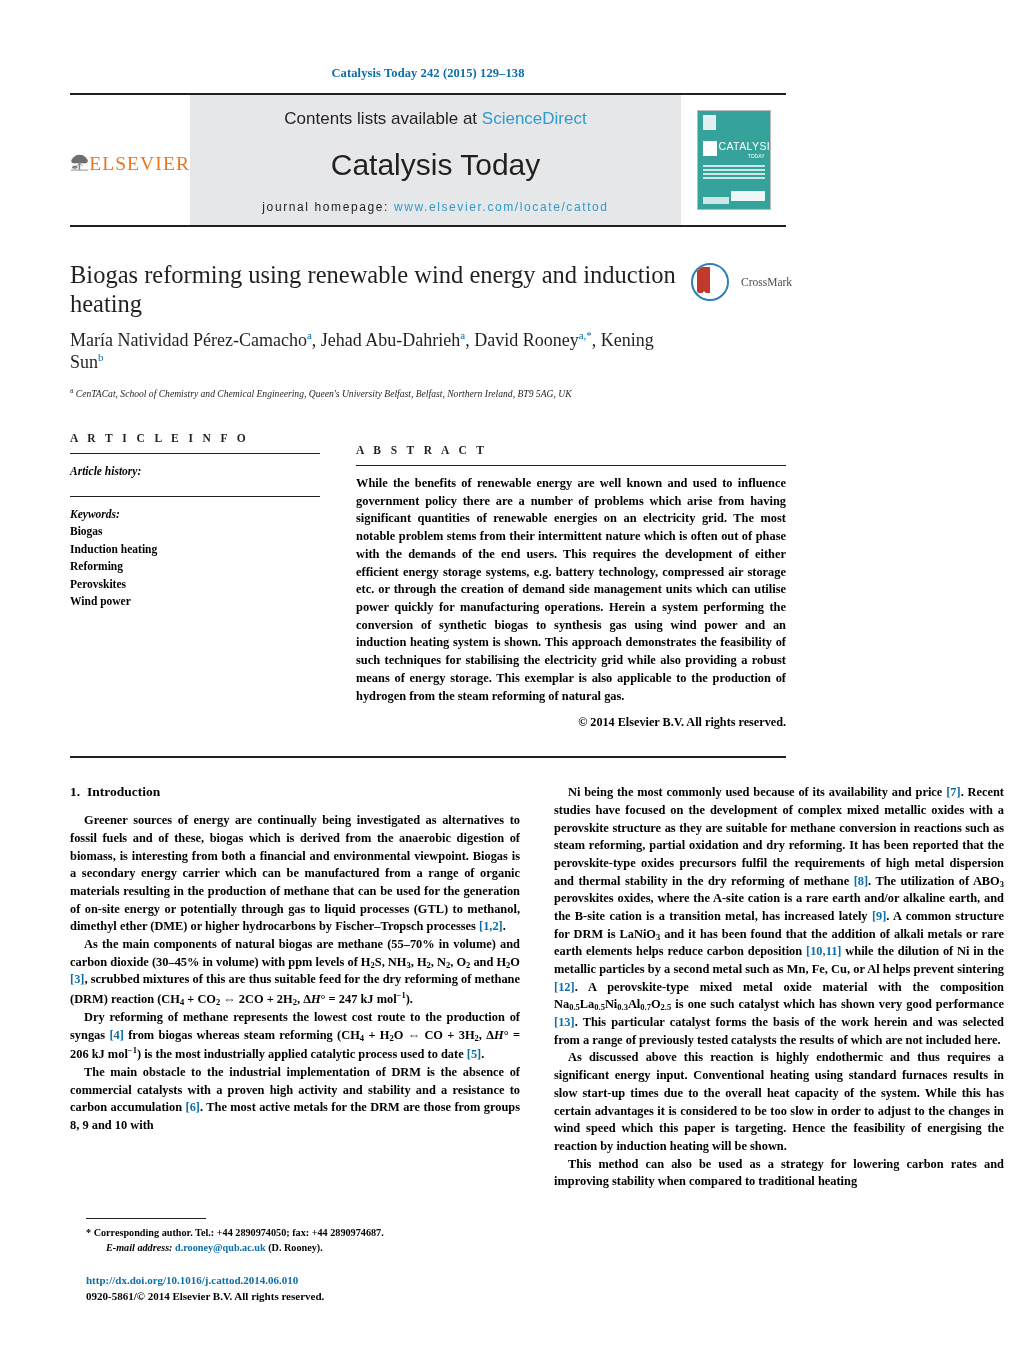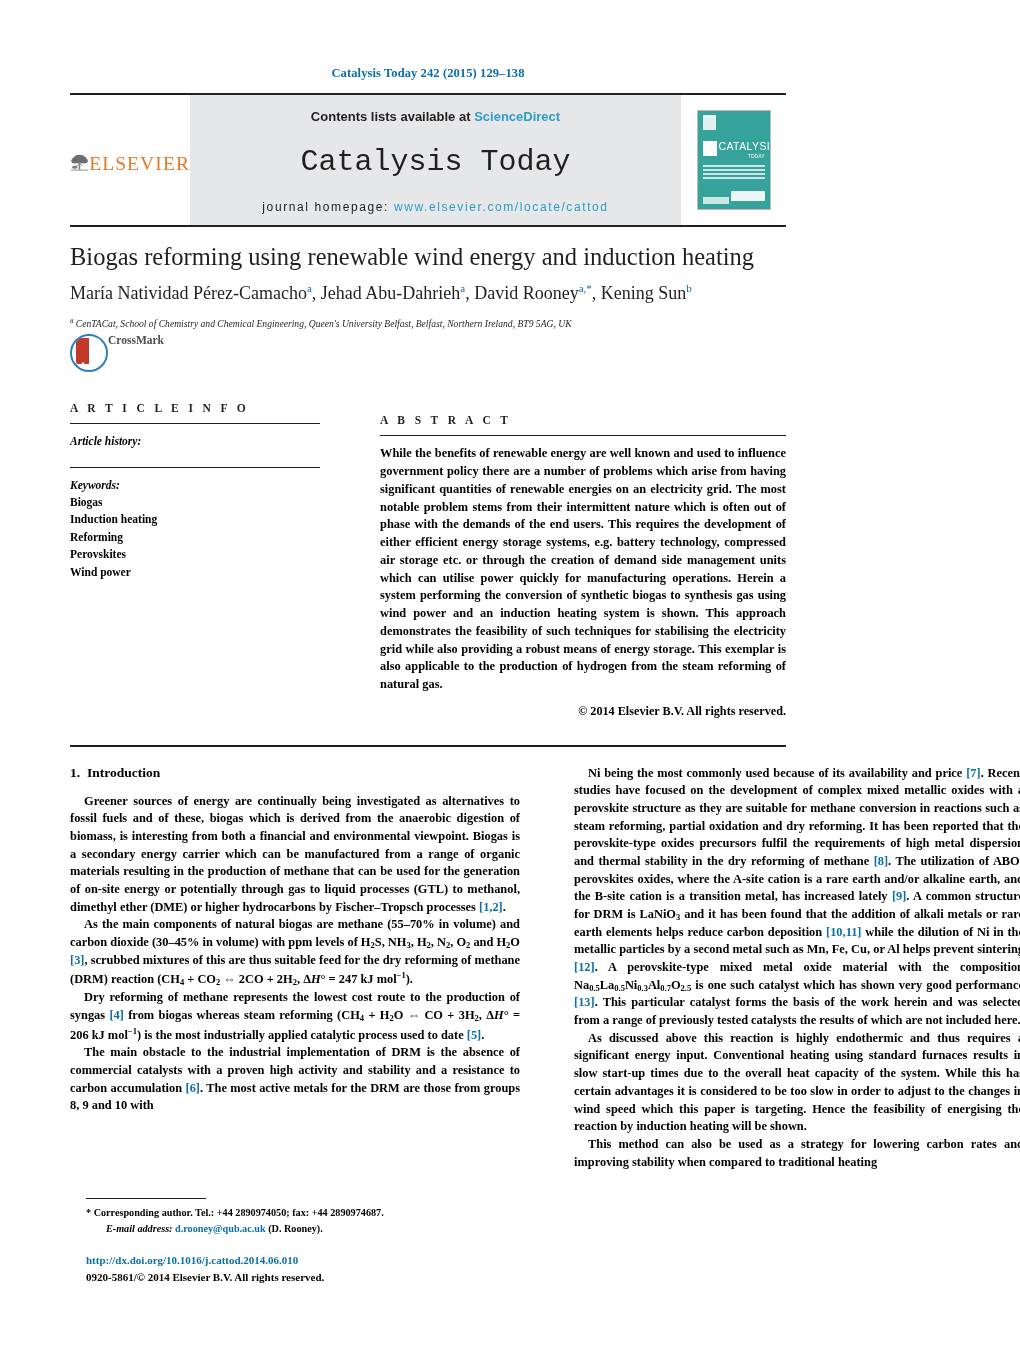--- a/index.html
+++ b/index.html
@@ -70,30 +70,29 @@
     background: #e6e7e8;
     display: flex;
     flex-direction: column;
     align-items: center;
     justify-content: space-between;
     padding: 14px 0 11px 0;
     box-sizing: border-box;
   }
   .contents-line {
     font-family: "Liberation Sans", sans-serif;
-    font-size: 13px;
-    color: #231f20;
-    font-weight: bold;
+    font-size: 17px;
+    color: #231f20;
   }
   .contents-line a {
     color: #2e9ccc;
     text-decoration: none;
   }
   .journal-title {
-    font-family: Liberation Mono, monospace;
+    font-family: Liberation Sans, sans-serif;
     font-size: 30px;
     color: #231f20;
     line-height: 1;
   }
   .homepage-line {
     font-family: "Liberation Sans", sans-serif;
     font-size: 12px;
     letter-spacing: 1.6px;
     color: #231f20;
   }
@@ -178,24 +177,23 @@
     width: 26px;
     height: 7px;
     background: rgba(255,255,255,0.75);
   }
   .masthead-rule {
     border-bottom: 2px solid #231f20;
   }
 
   
   .title-block {
-    margin-top: 16px;
+    margin-top: 34px;
     display: flex;
     align-items: flex-start;
-    flex-direction: column;
   }
   .title-text {
     flex: 1 1 auto;
   }
   h1.article-title {
     font-family: "Liberation Serif", serif;
     font-size: 24.5px;
     font-weight: normal;
     margin: 0;
     line-height: 1.18;
@@ -222,24 +220,23 @@
     color: #231f20;
   }
   .affiliations sup {
     font-style: normal;
     font-size: 7.5px;
   }
   .crossmark {
     flex: 0 0 auto;
     width: 95px;
     display: flex;
-    align-items: flex-start;
-    gap: 0;
+    align-items: center;
+    gap: 12px;
     padding-top: 2px;
-    font-weight: bold;
   }
   .cm-badge {
     width: 34px;
     height: 34px;
     border-radius: 50%;
     background: #ffffff;
     border: 2px solid #2d7fb8;
     position: relative;
     overflow: hidden;
     flex: 0 0 auto;
@@ -275,21 +272,21 @@
   .cm-text {
     font-family: "Liberation Serif", serif;
     font-size: 11.5px;
     color: #4d4d4d;
   }
 
   
   .info-abstract {
     margin-top: 30px;
     display: flex;
-    gap: 60px;
+    gap: 36px;
   }
   .col-info {
     width: 250px;
     flex: 0 0 250px;
   }
   .col-abstract {
     flex: 1 1 auto;
     margin-top: 12px;
   }
   .sec-head {
@@ -328,23 +325,23 @@
     font-weight: bold;
   }
   .rule-heavy {
     border: 0;
     border-top: 2px solid #231f20;
     margin: 26px 0 0 0;
   }
 
   
   .body-cols {
-    margin-top: 18px;
-    display: flex;
-    gap: 54px;
+    margin-top: 26px;
+    display: flex;
+    gap: 34px;
   }
   .bcol {
     width: 450px;
     flex: 0 0 450px;
     position: relative;
   }
   h2.section-head {
     font-family: "Liberation Serif", serif;
     font-size: 13.5px;
     font-weight: bold;

